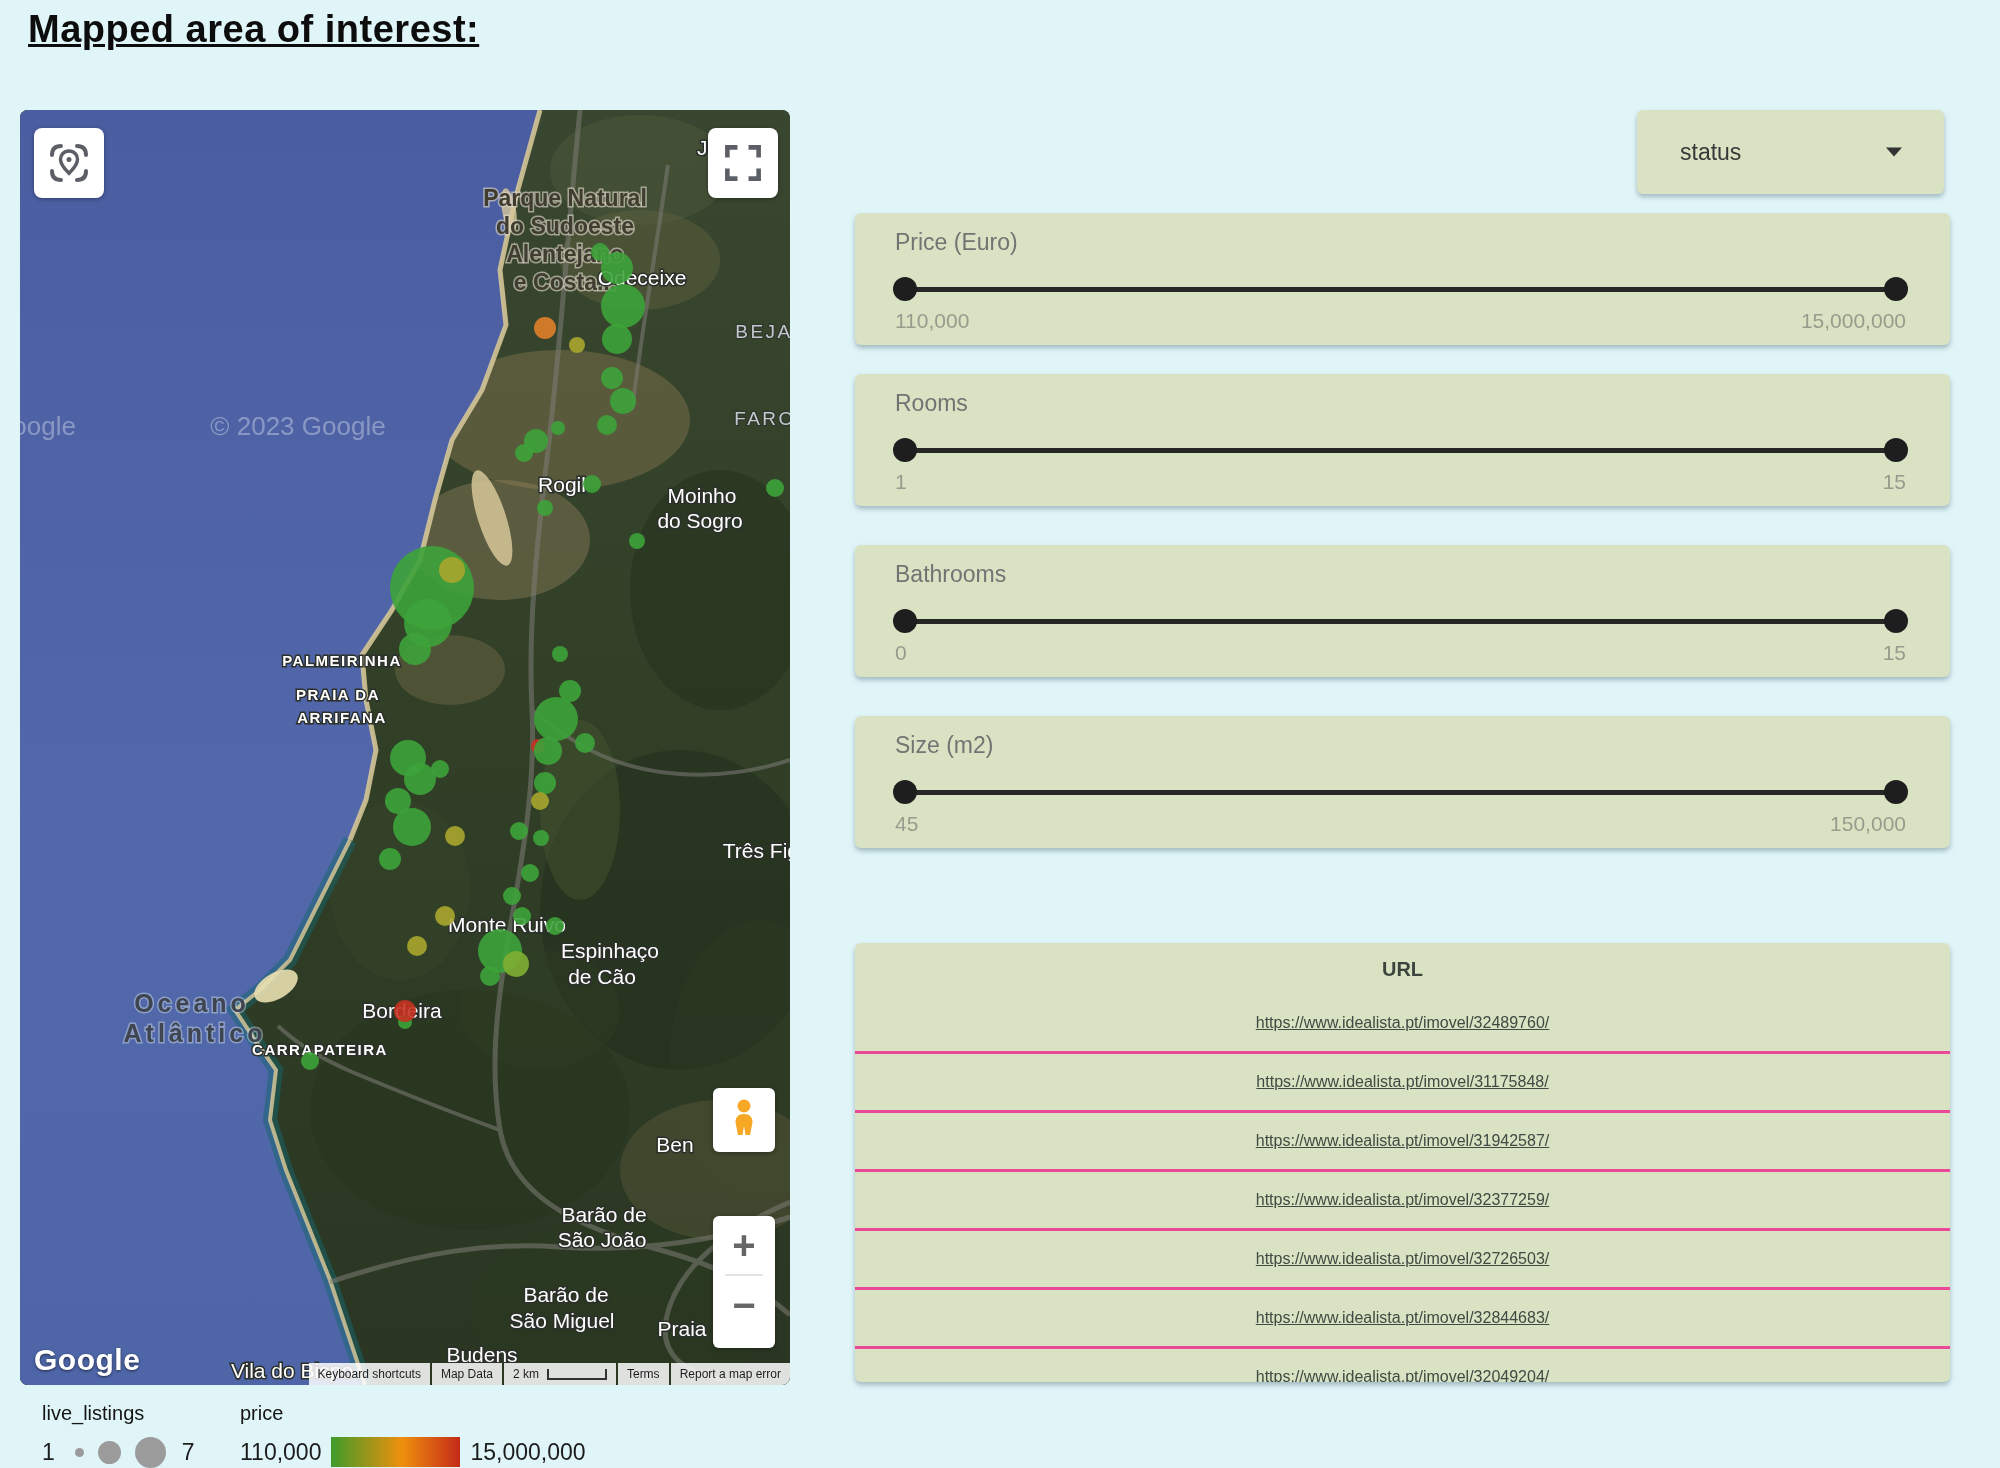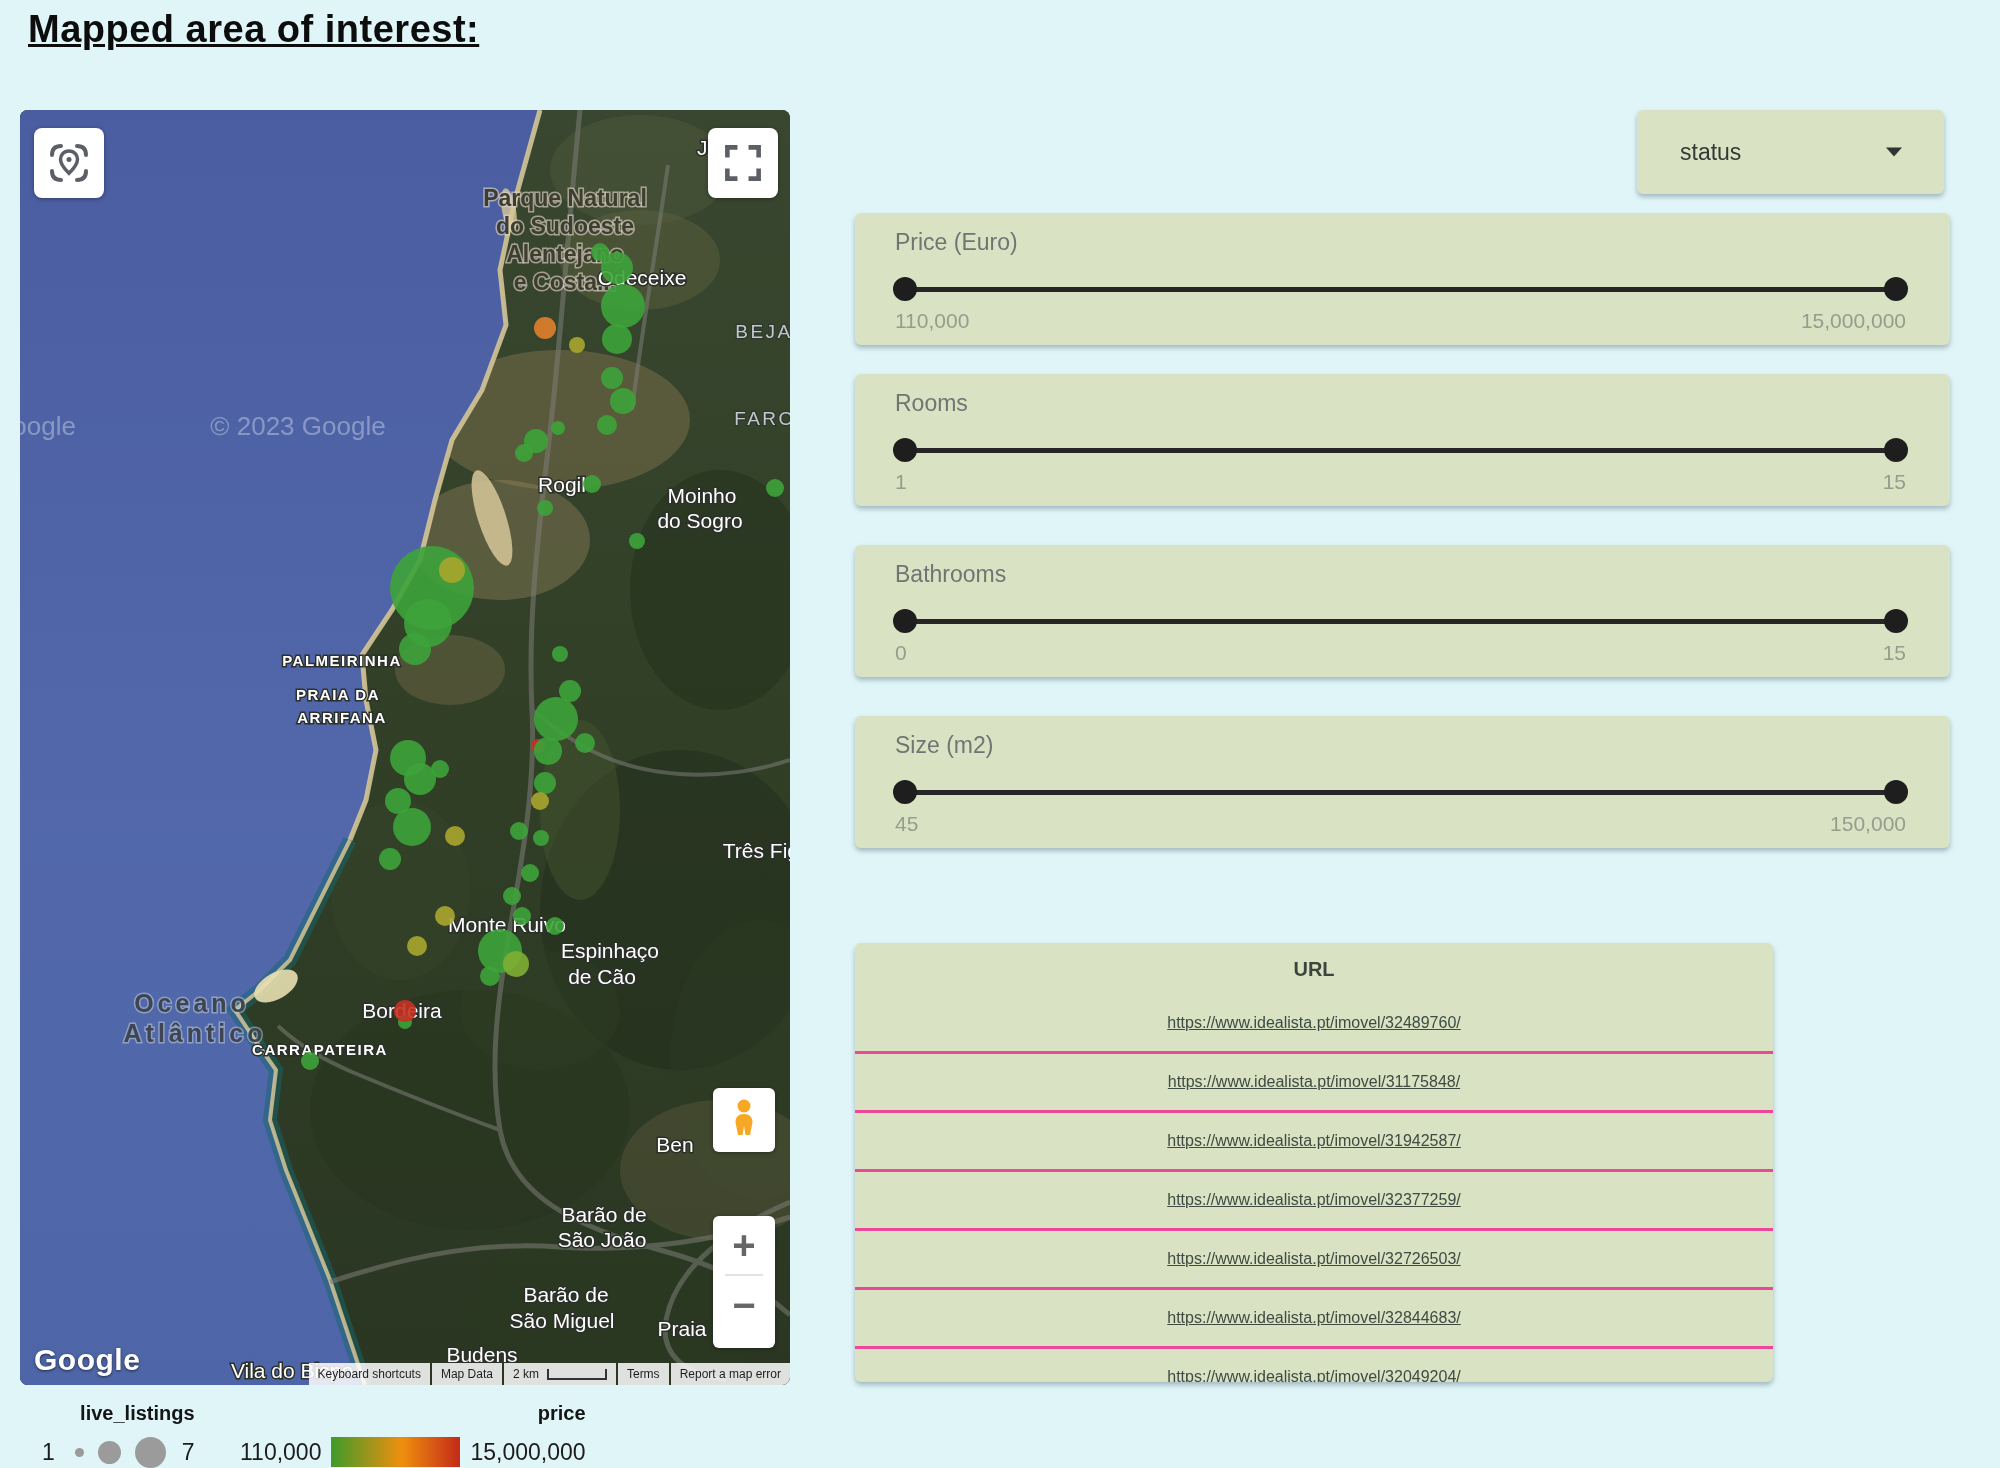--- a/index.html
+++ b/index.html
@@ -51,29 +51,29 @@
   .slider-card{left:855px;width:1095px;height:132px;}
   .slider-label{position:absolute;left:40px;top:16px;font-size:23px;color:#737373;}
   .slider-row{position:absolute;left:42px;right:46px;top:64px;height:24px;cursor:pointer;}
   .track{position:absolute;left:0;right:0;top:10px;height:5px;background:#262626;border-radius:3px;}
   .handle{position:absolute;width:24px;height:24px;border-radius:50%;background:#1e1e1e;top:0;cursor:grab;}
   .handle.left{left:-4px;} .handle.right{right:-4px;}
   .minmax{position:absolute;left:40px;right:44px;bottom:12px;display:flex;
     justify-content:space-between;font-size:21px;color:#979c8d;}
 
   
-  .table-card{left:855px;top:943px;width:918px;height:439px;overflow:hidden;}
+  .table-card{left:855px;top:943px;width:1095px;height:439px;overflow:hidden;}
   .table-header{height:52px;display:flex;align-items:center;justify-content:center;
     font-size:20px;font-weight:700;color:#3c443d;}
   .url-row{height:56px;display:flex;align-items:center;justify-content:center;}
   .url-row + .url-row{border-top:3px solid #ec4899;}
   .url-link{font-size:16px;color:#3f4a43;cursor:pointer;}
 
   
-  .legend-title{font-size:20px;font-weight:700;color:#151515;text-align:right;}
+  .legend-title{font-size:20px;font-weight:400;color:#151515;}
   .legend-size{position:absolute;left:42px;top:1402px;}
   .legend-price{position:absolute;left:240px;top:1402px;}
   .legend-row{display:flex;align-items:center;margin-top:12px;}
   .legend-num{font-size:23px;color:#1c1c1c;}
   .ldot{border-radius:50%;background:#9b9b9b;}
   .ldot.s1{width:9px;height:9px;margin:0 14px 0 20px;}
   .ldot.s2{width:23px;height:23px;margin-right:14px;}
   .ldot.s3{width:31px;height:31px;margin-right:16px;}
   .gradbar{width:129px;height:30px;margin:0 10px;}
 </style>

